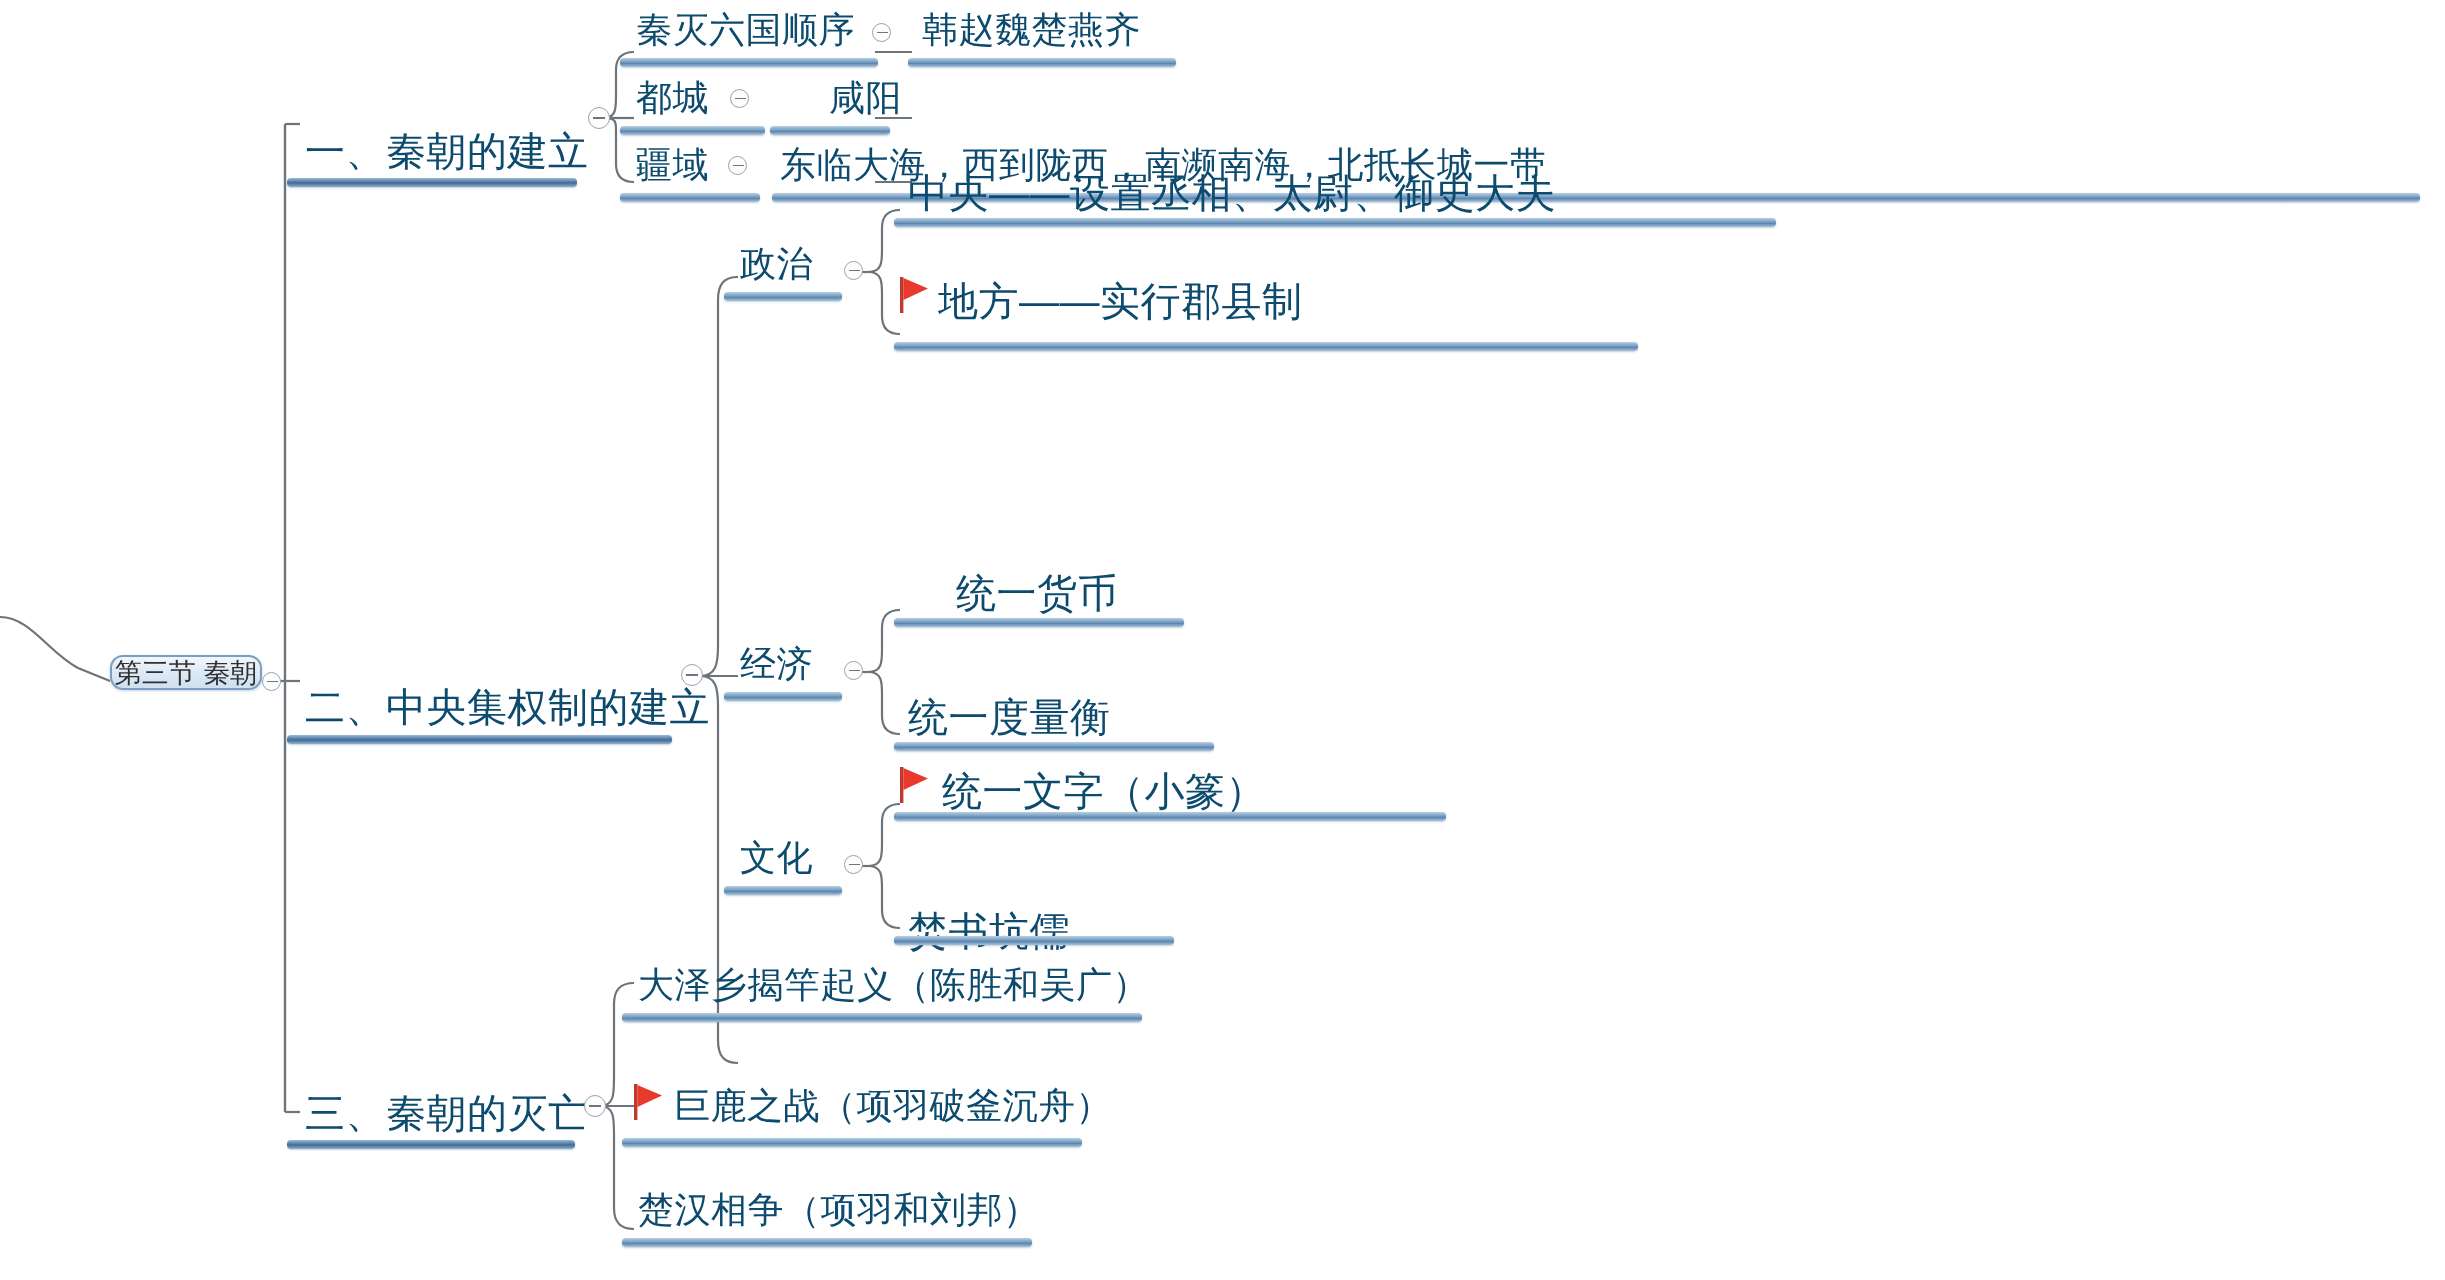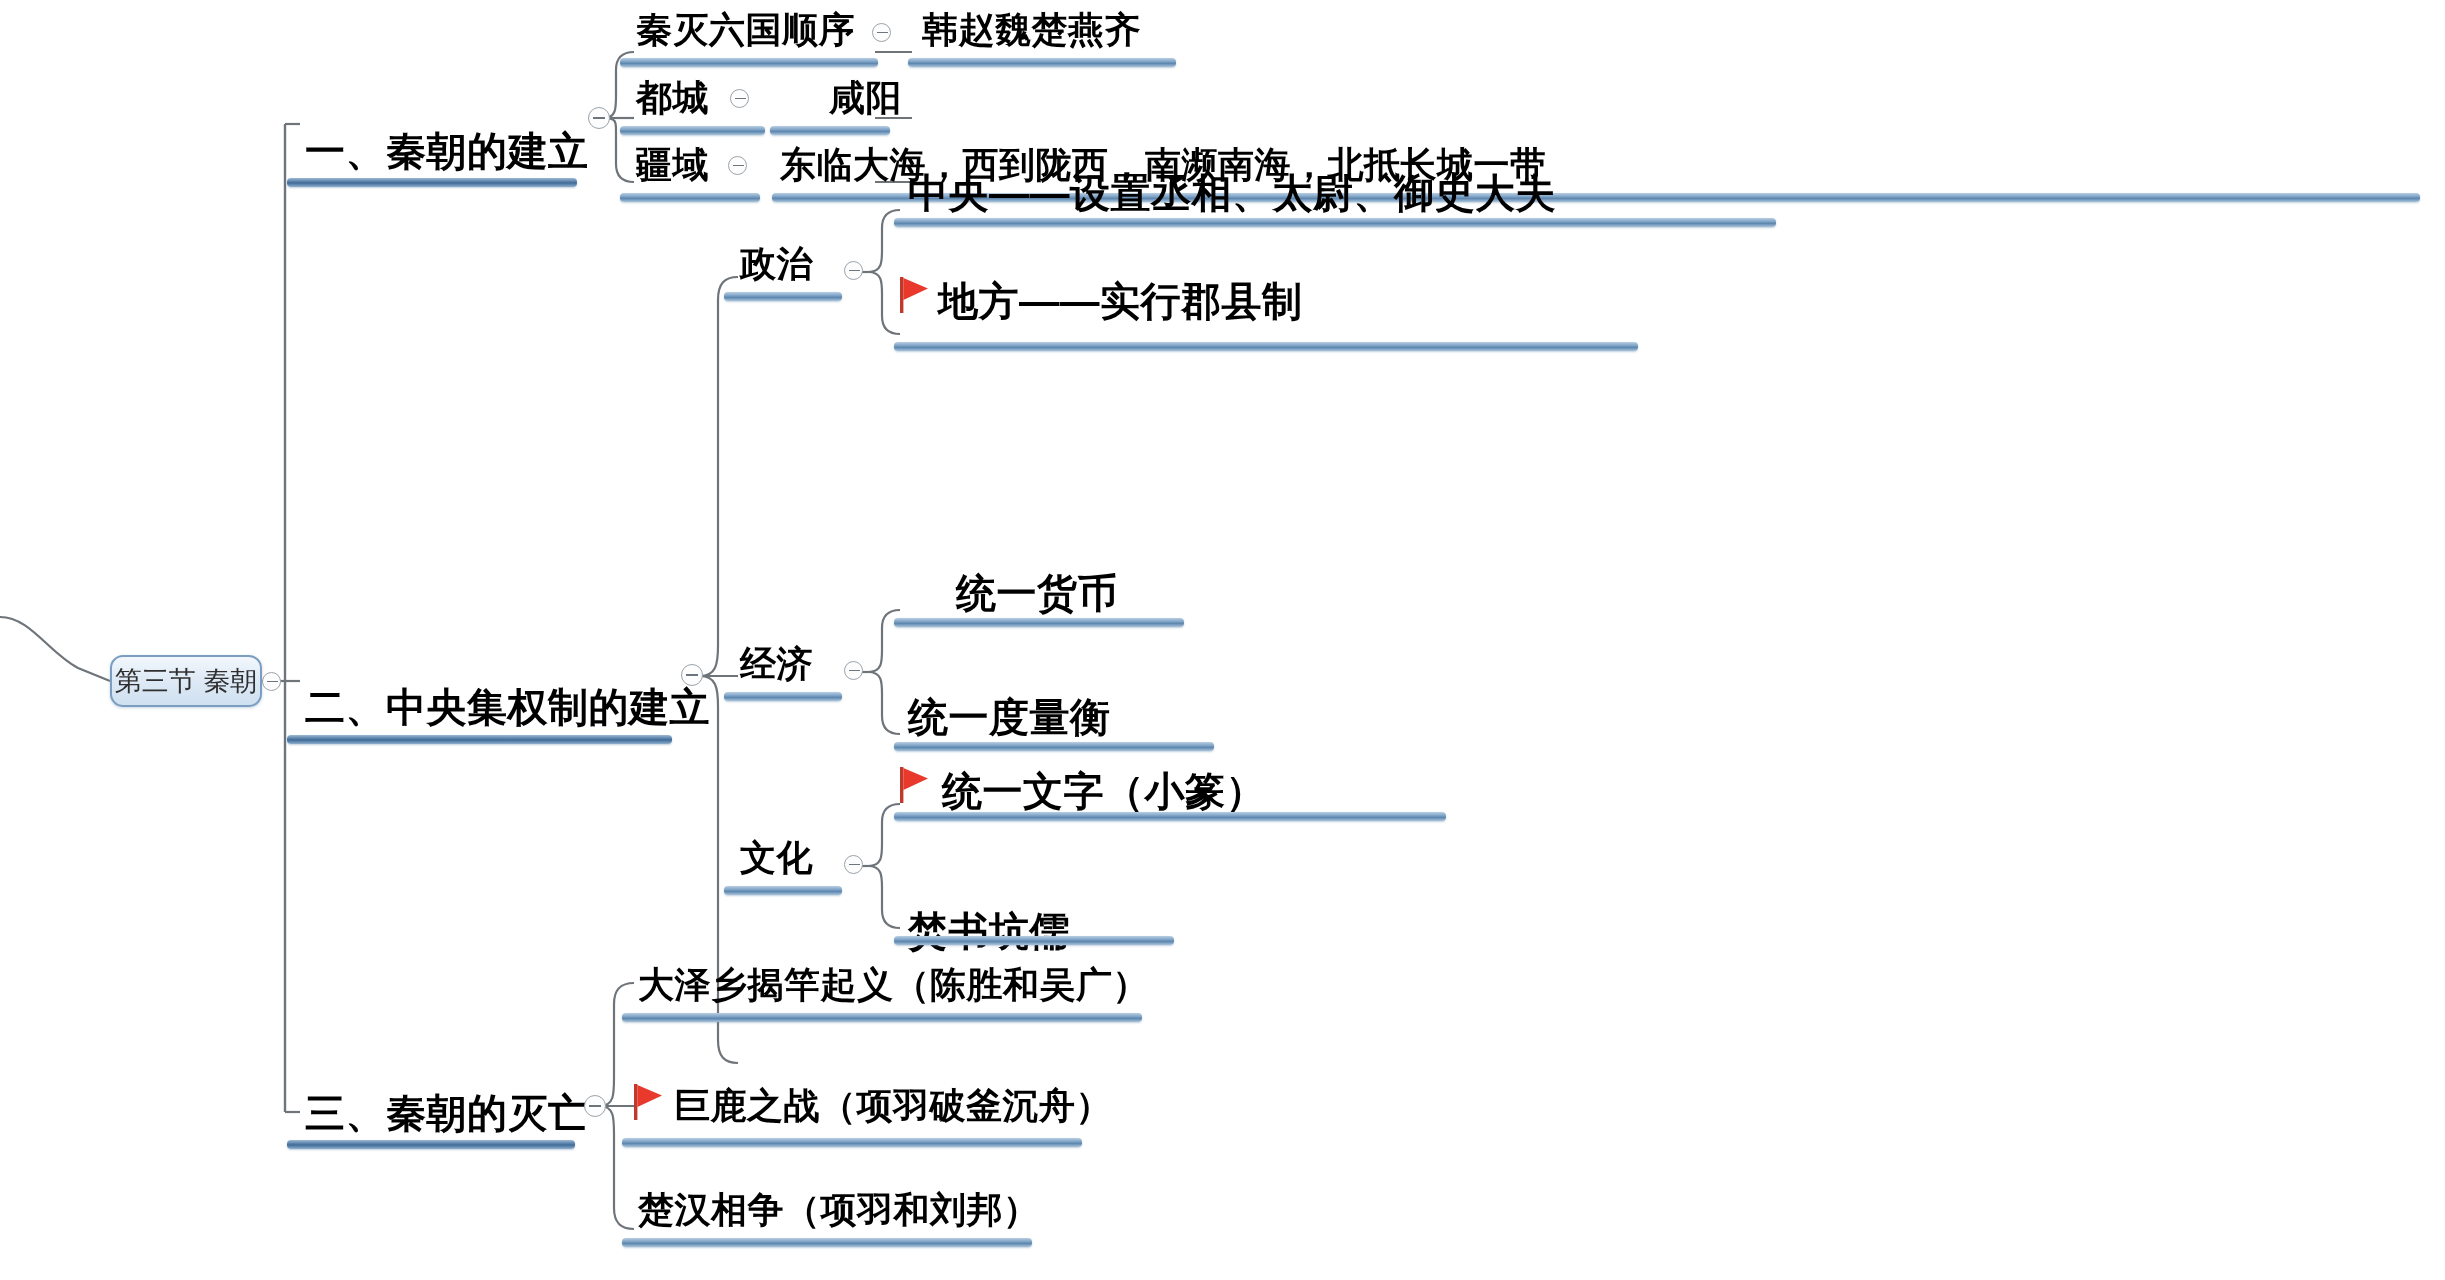--- a/index.html
+++ b/index.html
@@ -13,22 +13,22 @@
   }
   #map{position:absolute;left:0;top:0;width:2445px;height:1280px;}
 
   
   #wires{position:absolute;left:0;top:0;width:2445px;height:1280px;pointer-events:none;}
 
   
   .node{
     position:absolute;
     white-space:nowrap;
-    color:#000000;
-    font-weight:bold;
+    color:#0c4a6e;
+    font-weight:normal;
     line-height:1;
     letter-spacing:0.5px;
   }
   .node .txt{display:inline-block;vertical-align:middle;}
 
   
   .bar{
     position:absolute;
     height:9px;
     border-radius:4px;
@@ -140,21 +140,21 @@
       <path d="M 853,672 L 868,672"></path>
       <path d="M 868,672 C 882,672 882,662 882,650 L 882,628 C 882,616 888,610 900,610"></path>
       <path d="M 868,672 C 882,672 882,682 882,694 L 882,716 C 882,728 888,734 900,734"></path>
 
       <path d="M 853,866 L 868,866"></path>
       <path d="M 868,866 C 882,866 882,856 882,844 L 882,822 C 882,810 888,804 900,804"></path>
       <path d="M 868,866 C 882,866 882,876 882,888 L 882,910 C 882,922 888,928 900,928"></path>
     </g>
   </svg>
 
-  <div class="root-box root-lbl" style="left:110px;top:655px;width:152px;height:52px;">
+  <div class="root-box root-lbl" style="left:110px;top:655px;width:152px;height:35px;">
     <span>第三节 秦朝</span>
   </div>
   <div class="toggle small" style="left:262px;top:672px;"></div>
 
   <div class="node lvl1" style="left:305px;top:128px;">
     <span class="txt">一、秦朝的建立</span>
   </div>
   <div class="bar" style="left:287px;top:178px;width:290px;"></div>
   <div class="toggle" style="left:588px;top:107px;"></div>
 

